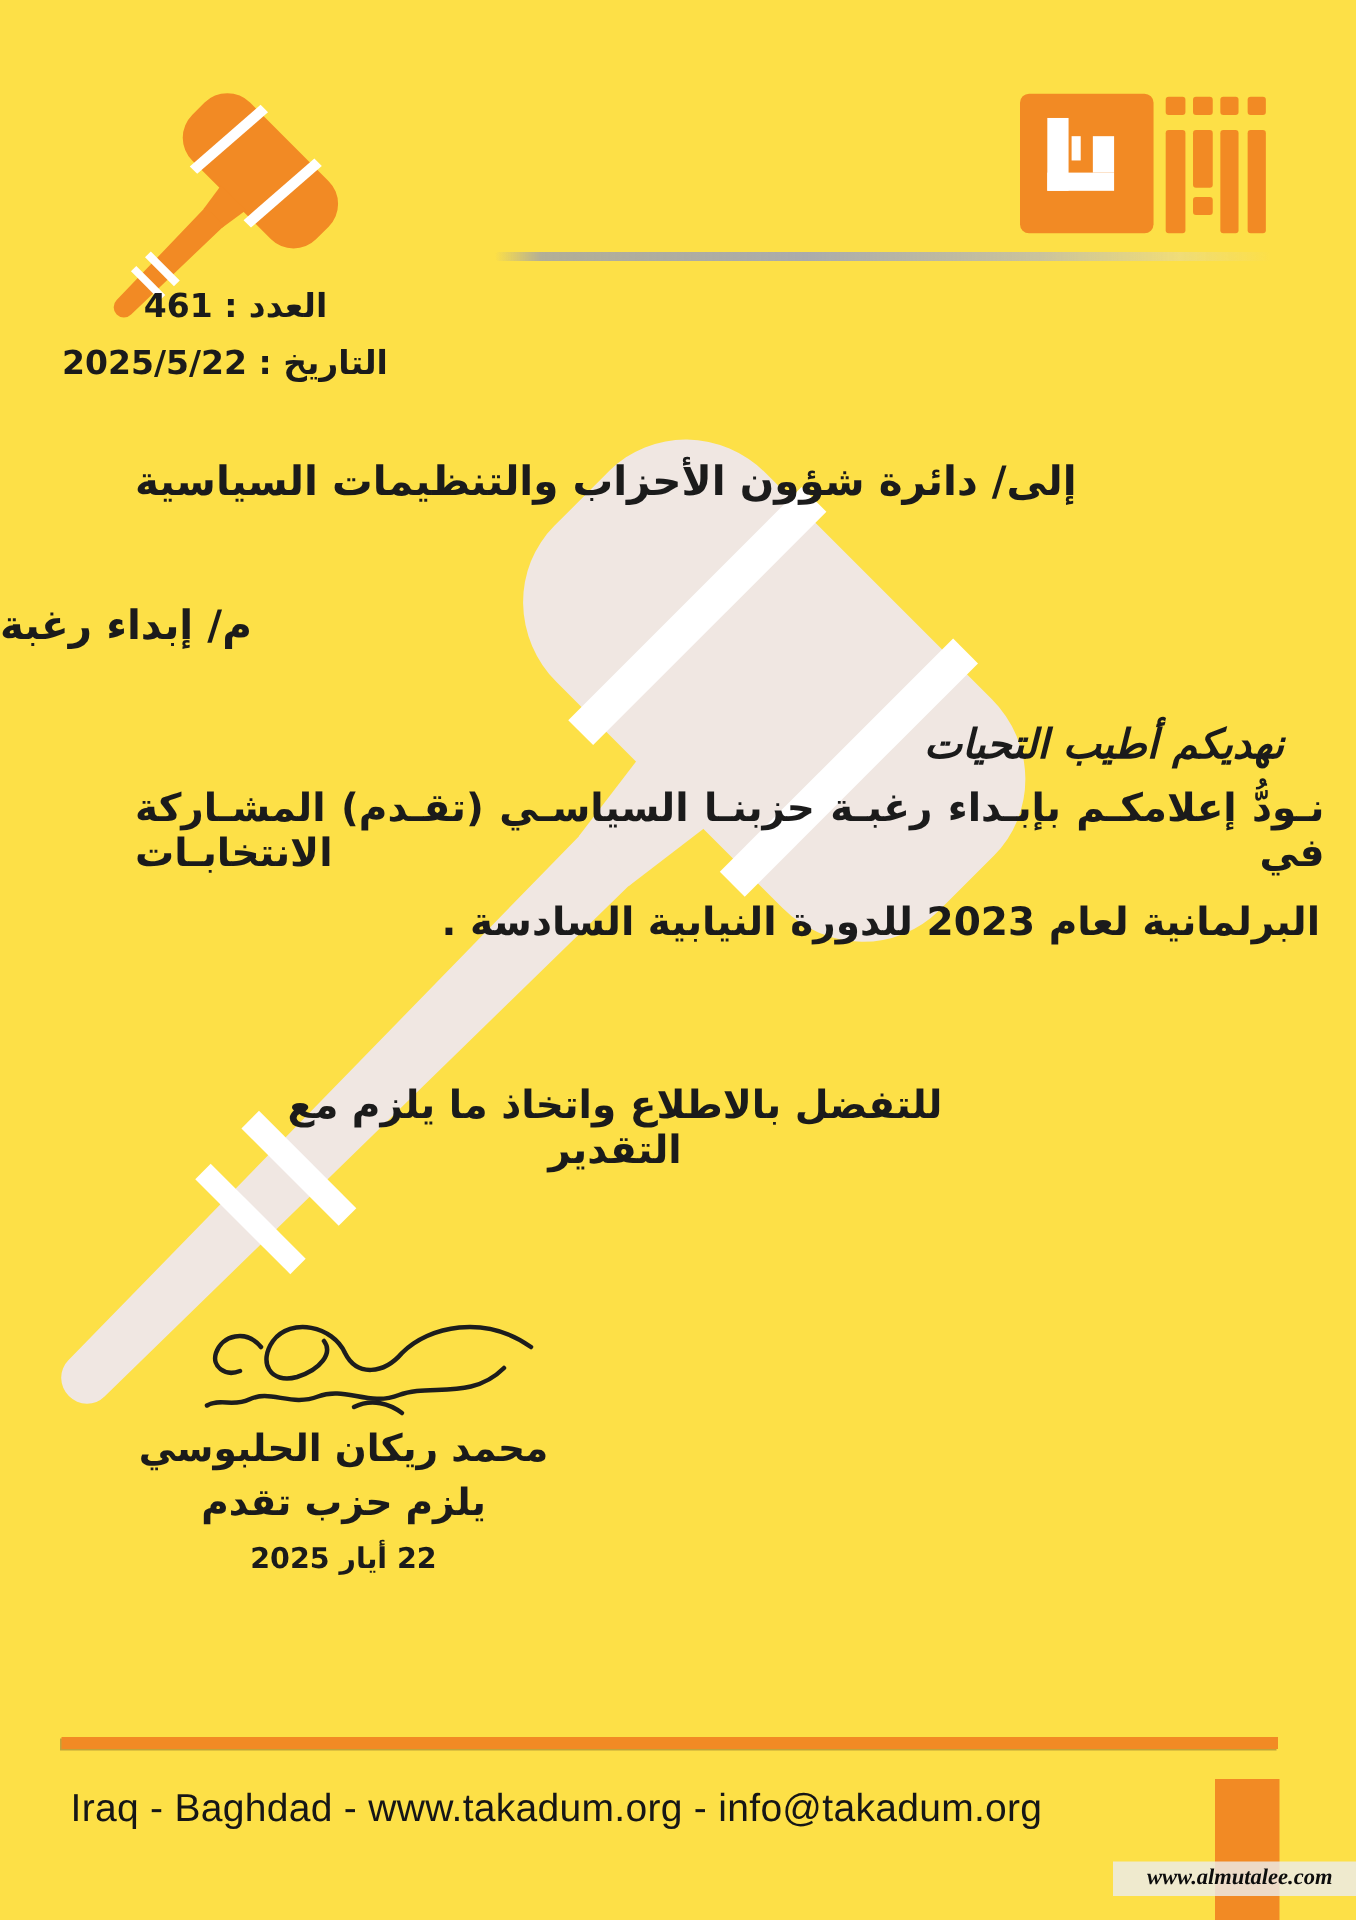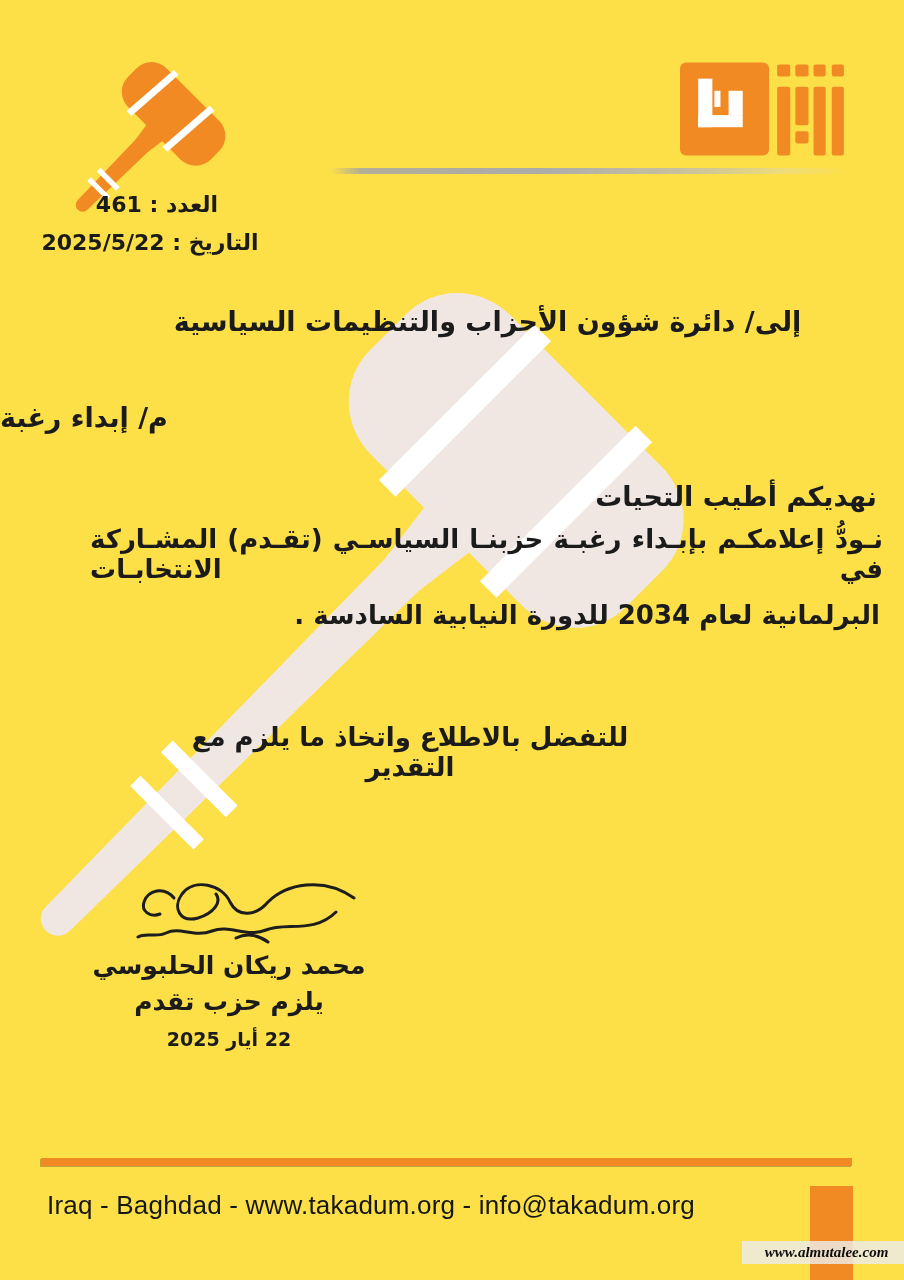--- a/index.html
+++ b/index.html
@@ -35,23 +35,23 @@
     z-index:1;
   }
   .ref-block{
     left:30px;top:186px;width:240px;
     text-align:center;font-size:22px;line-height:38px;
     z-index:2;
   }
   .ref-block .num{padding-left:14px;}
   
   .line{z-index:3;font-size:27px;}
-  .to-line{right:55px;top:306px;left:90px;text-align:center;}
+  .to-line{right:55px;top:306px;left:90px;text-align:left;}
   .subject-line{left:0;right:0;top:402px;text-align:left;}
-  .greeting-line{right:63px;top:481px;left:90px;text-align:right;}
+  .greeting-line{right:84px;top:481px;left:90px;text-align:right;font-style:italic;}
   .body-line1{
     right:57px;left:90px;top:524px;
     text-align:justify;text-align-last:justify;
     font-size:26px;
   }
   .body-line2{right:60px;left:90px;top:600px;text-align:right;font-size:26px;}
   .closing-line{left:148px;top:722px;width:524px;text-align:center;font-size:26px;}
   
   .sig-svg{left:118px;top:868px;width:245px;height:92px;z-index:3;}
   .sig-block{
@@ -147,21 +147,21 @@
 
   <div class="abs ref-block ar">
     <div class="num">العدد : 461</div>
     <div>التاريخ : 2025/5/22</div>
   </div>
 
   <div class="abs line ar to-line">إلى/ دائرة شؤون الأحزاب والتنظيمات السياسية</div>
   <div class="abs line ar subject-line">م/ إبداء رغبة</div>
   <div class="abs line ar greeting-line">نهديكم أطيب التحيات</div>
   <div class="abs line ar body-line1">نـودُّ إعلامكـم بإبـداء رغبـة حزبنـا السياسـي (تقـدم) المشـاركة في الانتخابـات</div>
-  <div class="abs line ar body-line2">البرلمانية لعام 2034 للدورة النيابية السادسة .</div>
+  <div class="abs line ar body-line2">البرلمانية لعام 2023 للدورة النيابية السادسة .</div>
   <div class="abs line ar closing-line">للتفضل بالاطلاع واتخاذ ما يلزم مع التقدير</div>
 
   <svg class="abs sig-svg" viewBox="0 0 245 92" aria-hidden="true">
     <g fill="none" stroke="#1d1d1d" stroke-width="3" stroke-linecap="round">
       <path d="M236 30 C205 8 168 16 150 34 C138 48 120 50 112 34 C104 16 76 10 64 26 C54 40 62 55 80 50 C96 45 104 34 98 26"></path>
       <path d="M218 44 C196 66 168 54 148 62 C128 70 112 56 94 63 C76 70 62 58 48 65 C38 70 28 64 20 69"></path>
       <path d="M56 30 C46 18 30 22 26 34 C23 43 32 50 42 46"></path>
       <path d="M118 70 C130 64 142 68 150 74"></path>
     </g>
   </svg>

